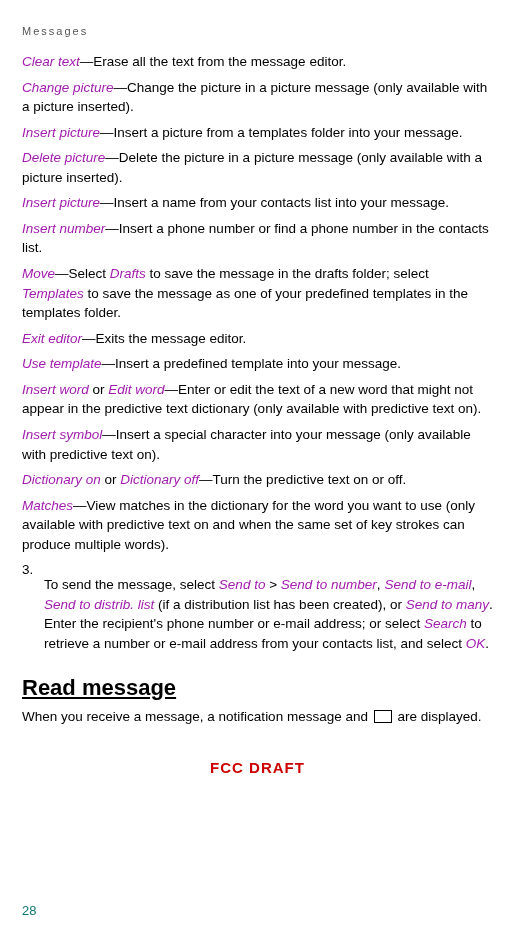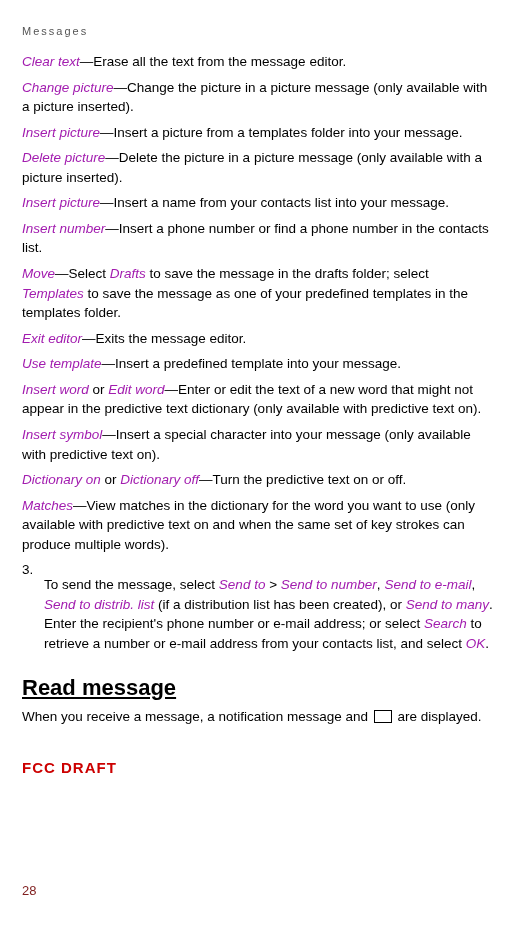--- a/index.html
+++ b/index.html
@@ -85,33 +85,34 @@
       width: 18px;
       height: 13px;
       border: 1.5px solid #000;
       vertical-align: middle;
       margin: 0 2px;
       position: relative;
       top: -1px;
     }
 
     .footer {
+      text-align: center;
       color: #cc0000;
       font-size: 15px;
       font-weight: bold;
       margin-top: 30px;
       letter-spacing: 1px;
     }
 
     .page-num {
       position: absolute;
-      bottom: 24px;
+      bottom: 4px;
       left: 22px;
       font-size: 13px;
-      color: #7f1d1d;
+      color: #0f766e;
       text-align: center;
     }
 
     .page-wrapper {
       position: relative;
       min-height: 925px;
     }
   </style>
 </head>
 <body>

